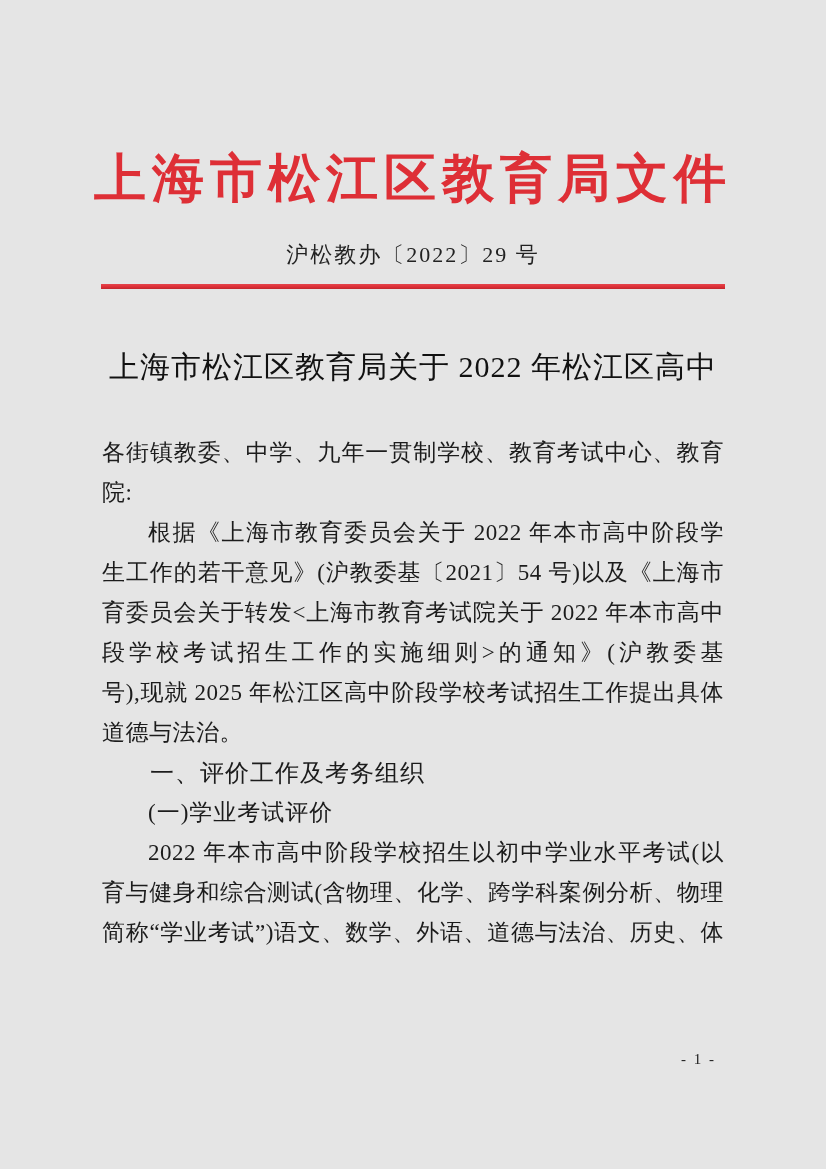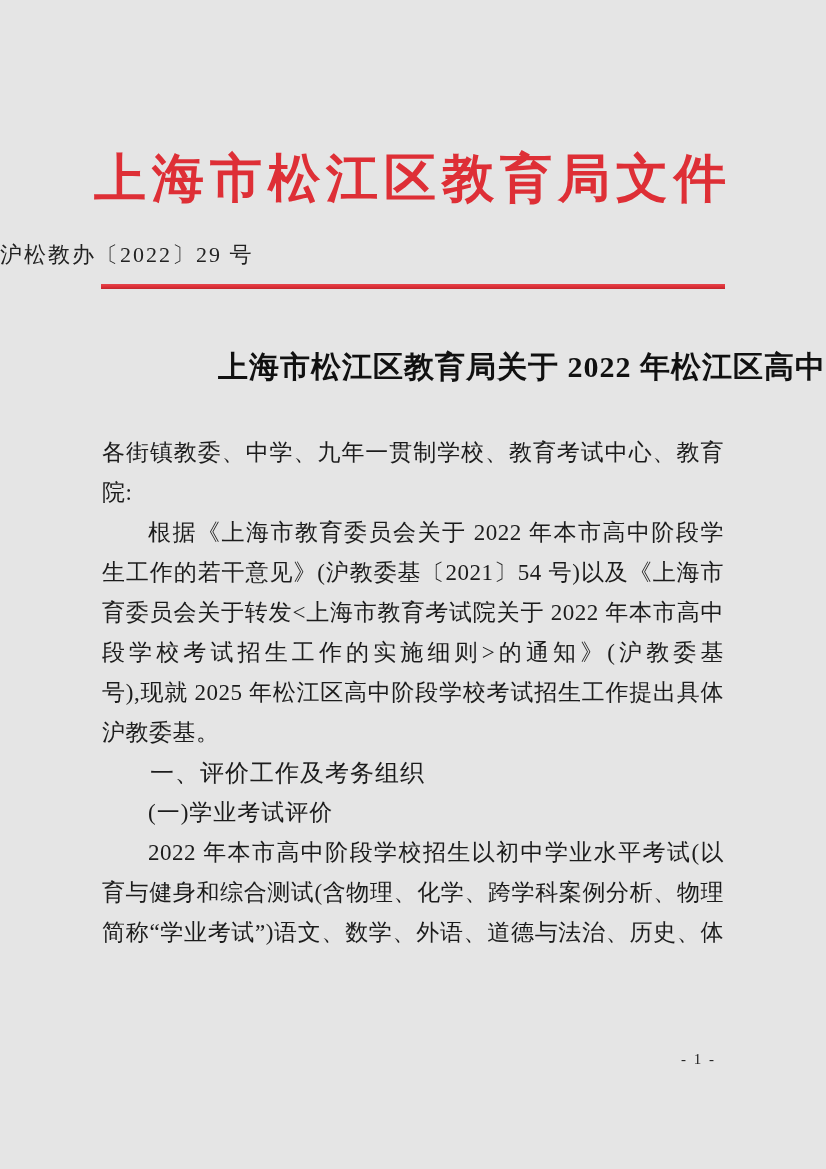--- a/index.html
+++ b/index.html
@@ -23,38 +23,39 @@
     text-align: center;
     font-size: 52px;
     line-height: 62px;
     font-weight: bold;
     letter-spacing: 6px;
     color: var(--header-red, #de2f36);
     white-space: nowrap;
   }
   .doc-number {
     margin-top: 30px;
+    text-align: center;
     font-size: 22px;
     line-height: 30px;
     letter-spacing: 2px;
     color: #222;
   }
   .red-rule {
     margin: 14px 101px 0 101px;
     height: 5px;
     background: linear-gradient(to bottom, #e4454c, var(--header-red, #de2f36) 55%, #c0262d);
     border: none;
   }
   
   .doc-title {
     margin-top: 54px;
-    text-align: right;
+    text-align: center;
     font-size: 30px;
     line-height: 48px;
-    font-weight: bold;
+    font-weight: normal;
     letter-spacing: 1px;
     color: #111;
   }
   
   .body-text {
     margin: 42px 102px 0 102px;
     font-size: 23px;
     color: #1c1c1c;
   }
   .line {
@@ -105,21 +106,21 @@
   </div>
 
   <div class="body-text">
     <div class="line j">各街镇教委、中学、九年一贯制学校、教育考试中心、教育学</div>
     <div class="line">院:</div>
     <div class="line j indent">根据《上海市教育委员会关于 2022 年本市高中阶段学校招</div>
     <div class="line j">生工作的若干意见》(沪教委基〔2021〕54 号)以及《上海市教</div>
     <div class="line j">育委员会关于转发&lt;上海市教育考试院关于 2022 年本市高中阶</div>
     <div class="line j">段学校考试招生工作的实施细则&gt;的通知》(沪教委基〔2022〕7</div>
     <div class="line j">号),现就 2025 年松江区高中阶段学校考试招生工作提出具体</div>
-    <div class="line">沪教委基。</div>
+    <div class="line">道德与法治。</div>
     <div class="line h1 indent">一、评价工作及考务组织</div>
     <div class="line h2 indent">(一)学业考试评价</div>
     <div class="line j indent">2022 年本市高中阶段学校招生以初中学业水平考试(以下</div>
     <div class="line j">育与健身和综合测试(含物理、化学、跨学科案例分析、物理</div>
     <div class="line j">简称“学业考试”)语文、数学、外语、道德与法治、历史、体</div>
   </div>
 
   <div class="page-number">- 1 -</div>
 
 </div>

